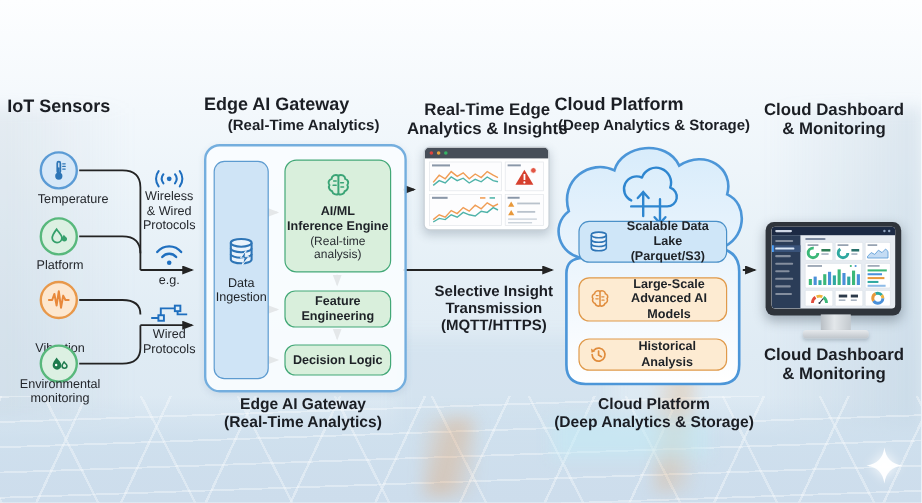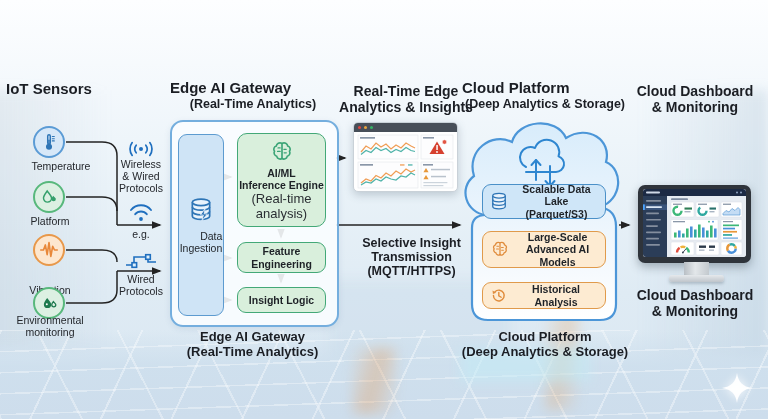--- a/index.html
+++ b/index.html
@@ -31,21 +31,21 @@
   .gw-outer{position:absolute;left:170px;top:120px;width:165px;height:203px;border-radius:13px;
     border:2px solid #74aede;background:rgba(249,253,255,.9);box-shadow:0 2px 6px rgba(70,110,150,.12);}
   .box{position:absolute;box-sizing:border-box;display:flex;flex-direction:column;
     align-items:center;justify-content:center;text-align:center;border-radius:9px;}
   .b-blue{background:#cfe4f6;border:1.5px solid #5d9bd0;}
   .b-green{background:#d9efdc;border:1.5px solid #43a877;}
   .b-orange{background:#fdebd2;border:1.5px solid #e09a4b;}
   .b-lake{background:#cfe6f8;border:1.6px solid #4a90c8;}
   .box .t{font-size:10.5px;font-weight:bold;line-height:1.15;color:#1e2227;}
   .box .t2{font-size:10.5px;font-weight:bold;line-height:1.15;color:#1e2227;}
-  .box .s{font-size:13px;color:#2a2e33;line-height:1.1;margin-top:1px;}
+  .box .s{font-size:10px;color:#2a2e33;line-height:1.1;margin-top:1px;}
   .hbox{flex-direction:row;gap:5px;padding:0 6px;}
   
   .browser{position:absolute;left:353px;top:122px;width:103px;height:68px;border-radius:5px;
     background:#ffffff;border:1px solid #c9d1d8;box-shadow:0 3px 8px rgba(60,80,100,.25);overflow:hidden;}
   .browser .bar{height:9px;background:#474e58;display:flex;align-items:center;gap:3px;padding-left:4px;}
   .browser .dot{width:3px;height:3px;border-radius:50%;}
   
   .mon-frame{position:absolute;left:638px;top:185px;width:113px;height:78px;border-radius:7px;
     background:#2f343b;box-shadow:0 4px 10px rgba(40,55,70,.35);}
   .mon-screen{position:absolute;left:643px;top:189px;width:103px;height:68px;border-radius:3px;overflow:hidden;background:#e7ecf2;}
@@ -180,21 +180,21 @@
       <polyline points="2,16 10,16 10,8 24,8 24,13 32,13"></polyline>
       <rect x="8" y="13.7" width="4.6" height="4.6" fill="#dff0fb"></rect>
       <rect x="21.7" y="5.7" width="4.6" height="4.6" fill="#dff0fb"></rect>
     </g>
   </svg>
   <div class="proto-label ml" style="left:112px;top:274px;width:58px;z-index:3;">Wired
 Protocols</div>
 
   <div class="gw-outer" style="z-index:3;"></div>
 
-  <div class="box b-blue" style="left:178px;top:134px;width:46px;height:182px;z-index:4;text-align:right;">
+  <div class="box b-blue" style="left:178px;top:134px;width:46px;height:182px;z-index:4;">
     <svg width="28" height="30" viewBox="0 0 24 26">
       <g stroke="#2e75b6" stroke-width="1.5" fill="#e9f3fc">
         <path d="M4.5,5.5 V17.5 a7.5,2.8 0 0 0 15,0 V5.5"></path>
         <ellipse cx="12" cy="5.5" rx="7.5" ry="2.8"></ellipse>
         <path d="M4.5,9.5 a7.5,2.8 0 0 0 15,0" fill="none"></path>
         <path d="M4.5,13.5 a7.5,2.8 0 0 0 15,0" fill="none"></path>
       </g>
       <path d="M15.5,11 L11.5,16.5 h2.6 L12.8,21.5 L17.5,15.5 h-2.7 Z" fill="#2e75b6" stroke="#e9f3fc" stroke-width="0.7"></path>
     </svg>
     <div class="t ml" style="margin-top:4px;font-weight:normal;">Data
@@ -213,21 +213,21 @@
 Inference Engine</div>
     <div class="s">(Real-time analysis)</div>
   </div>
 
   <div class="box b-green" style="left:237px;top:242px;width:89px;height:31px;z-index:4;">
     <div class="t2 ml">Feature
 Engineering</div>
   </div>
 
   <div class="box b-green" style="left:237px;top:287px;width:89px;height:26px;z-index:4;">
-    <div class="t2">Insight Logic</div>
+    <div class="t2">Decision Logic</div>
   </div>
 
   <div class="abs caption ml" style="left:160px;top:329px;width:185px;z-index:3;">Edge AI Gateway
 (Real-Time Analytics)</div>
 
   <div class="browser" style="z-index:3;">
     <div class="bar">
       <span class="dot" style="background:#e0443e;"></span>
       <span class="dot" style="background:#e8a33d;"></span>
       <span class="dot" style="background:#35b264;"></span>

